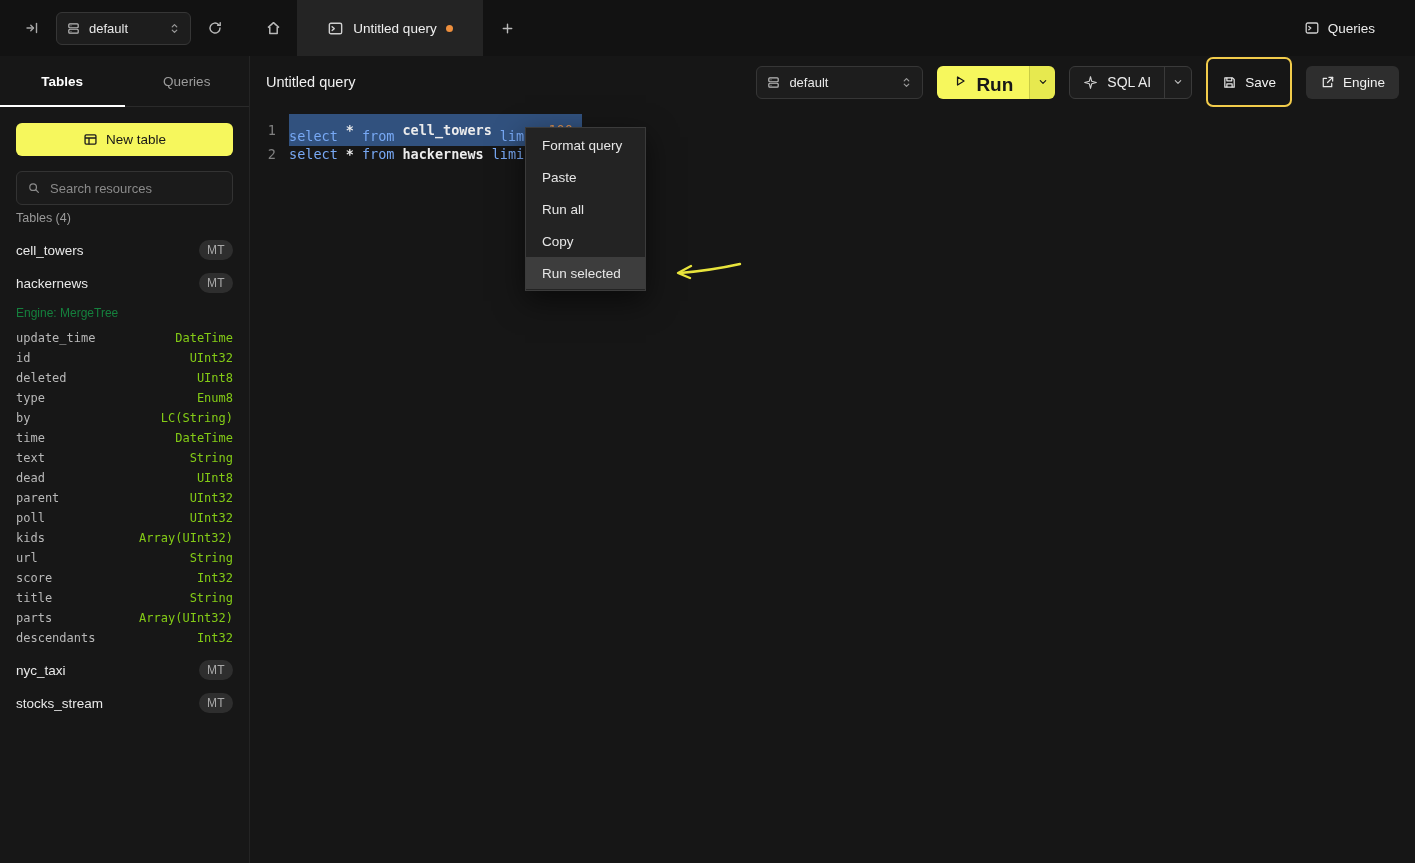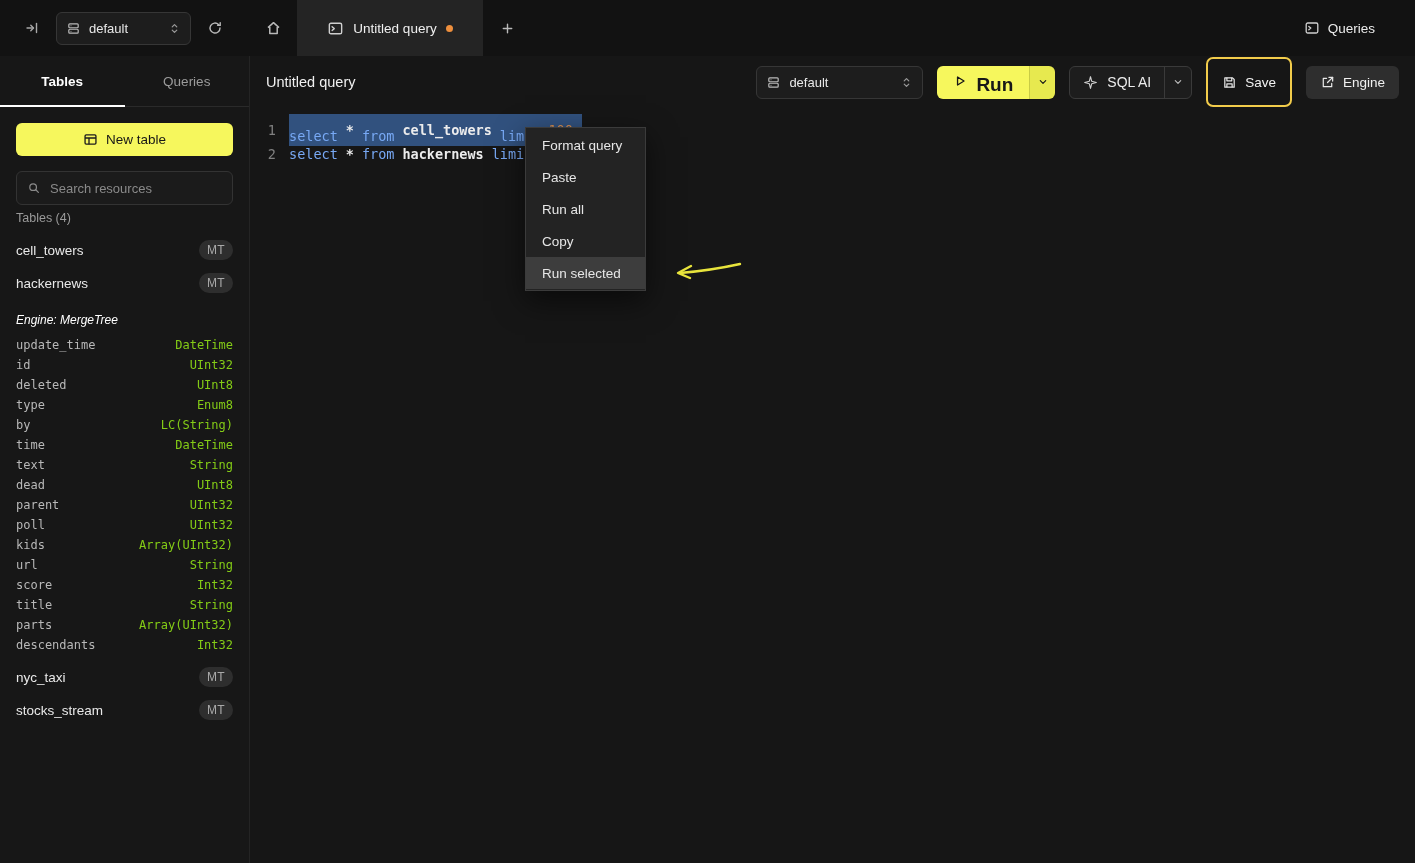--- a/index.html
+++ b/index.html
@@ -39,21 +39,21 @@
                    display:flex; align-items:center; justify-content:center; gap:8px;
                    font-size:13.5px; font-weight:500; color:#161616; font-family:inherit; cursor:pointer; }
   .search-box { margin-top:15px; height:33px; background:#1b1b1b; border:1px solid #333333; border-radius:6px;
                 display:flex; align-items:center; padding:16px 10px; gap:7px; }
   .search-box input { flex:1; min-width:0; background:transparent; border:none; outline:none; color:#dddddd; font-size:13px; font-family:inherit; }
   .search-box input::placeholder { color:#8a8a8a; }
   .section-label { margin-top:6px; font-size:12.5px; line-height:15px; color:#9a9a9a; }
   .tbl-item { display:flex; align-items:center; justify-content:space-between; height:24px; cursor:pointer; }
   .tbl-name { font-size:13.5px; color:#e9e9e9; font-weight:500; }
   .badge { background:#2e2e2e; color:#a9a9a9; font-size:12px; padding:3px 8px; border-radius:10px; letter-spacing:.3px; }
-  .engine-line { margin-top:18px; font-size:12px; color:#ffffff;font-style:italic; }
+  .engine-line { margin-top:11px; font-size:12px; color:#15803d; }
   .cols { margin-top:8px; }
   .col-row { display:flex; justify-content:space-between; align-items:center; height:20px;
              font-family:"DejaVu Sans Mono", monospace; font-size:12px; }
   .col-name { color:#b8b8b8; }
   .col-type { color:#84cc16; }
   .mt12 { margin-top:12px; } .mt9 { margin-top:9px; } .mt10 { margin-top:10px; }
 
   
   .main { position:absolute; top:56px; left:250px; right:0; bottom:0; background:#161616; }
   .main-header { height:52px; display:flex; align-items:center; justify-content:space-between; padding:0 16px; }

